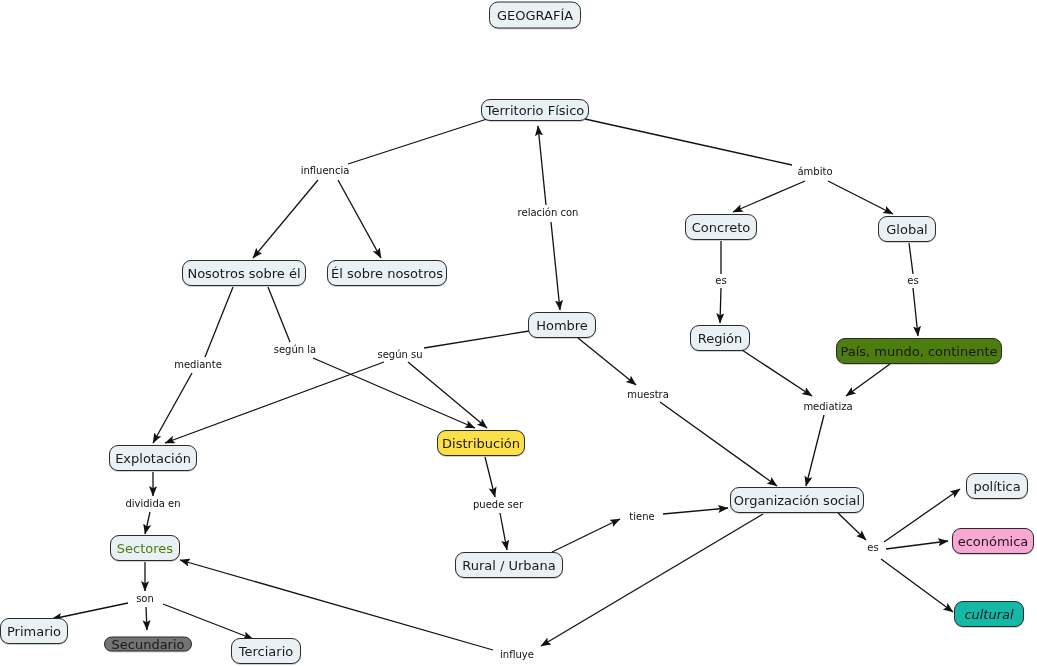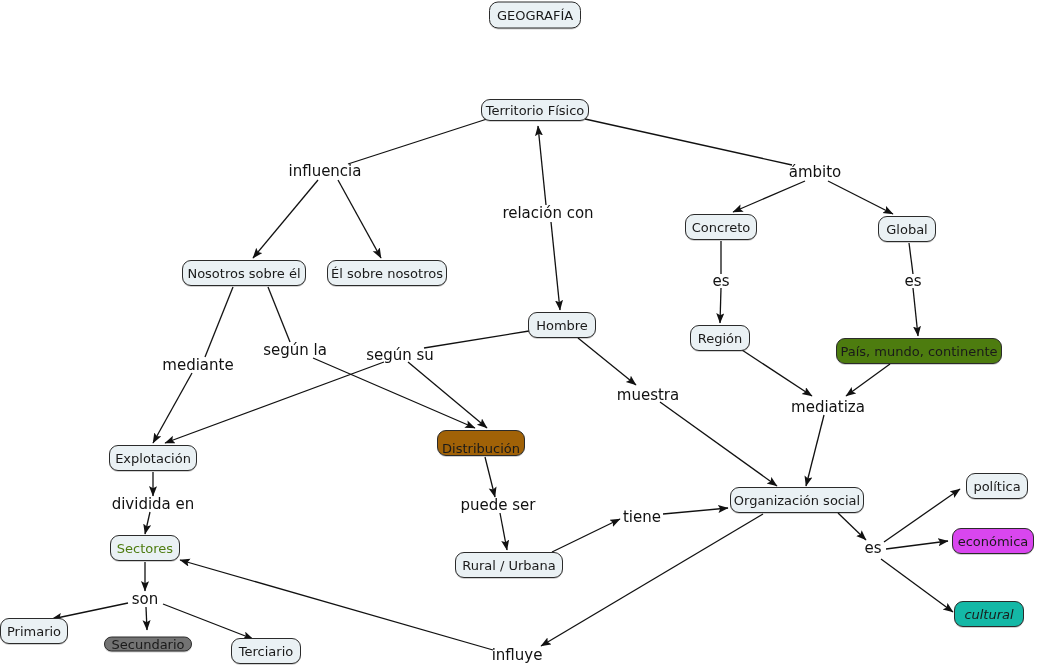--- a/index.html
+++ b/index.html
@@ -36,21 +36,21 @@
     align-items: center;
     justify-content: center;
     white-space: nowrap;
     padding: 0 15px;
     box-shadow: 0 1px 0 rgba(0,0,0,0.18);
     transform: translate(-50%, -50%);
   }
   .linklabel {
     position: absolute;
     color: #111111;
-    font-size: 15px;
+    font-size: 10px;
     line-height: 1;
     white-space: nowrap;
     background: transparent;
     transform: translate(-50%, -50%);
   }
 </style>
 </head>
 <body>
 
 <div id="canvas" style="background: rgb(255, 255, 255);">
@@ -147,21 +147,21 @@
       </div>
       <div class="node" style="left: 720px; top: 338px; width: 60px; height: 26px; background: rgb(234, 241, 244); border-color: rgb(43, 43, 43); color: rgb(26, 26, 26);">
         <span>Región</span>
       </div>
       <div class="node" style="left: 919px; top: 351px; width: 166px; height: 26px; background: #4d7c0f; border-color: rgb(43, 43, 43); color: rgb(26, 26, 26);">
         <span>País, mundo, continente</span>
       </div>
       <div class="node" style="left: 153px; top: 458px; width: 88px; height: 26px; background: rgb(234, 241, 244); border-color: rgb(43, 43, 43); color: rgb(26, 26, 26);">
         <span>Explotación</span>
       </div>
-      <div class="node" style="left: 481px; top: 443px; width: 88px; height: 26px; background: #a16207; border-color: rgb(43, 43, 43); color: rgb(26, 26, 26); align-items: flex-end;">
+      <div class="node" style="left: 481px; top: 443px; width: 88px; height: 26px; background: #fde047; border-color: rgb(43, 43, 43); color: rgb(26, 26, 26);">
         <span>Distribución</span>
       </div>
       <div class="node" style="left: 145px; top: 548px; width: 70px; height: 26px; background: rgb(234, 241, 244); border-color: rgb(43, 43, 43); color: #4d7c0f;">
         <span>Sectores</span>
       </div>
       <div class="node" style="left: 509px; top: 565px; width: 108px; height: 26px; background: rgb(234, 241, 244); border-color: rgb(43, 43, 43); color: rgb(26, 26, 26);">
         <span>Rural / Urbana</span>
       </div>
       <div class="node" style="left: 797px; top: 500px; width: 134px; height: 26px; background: rgb(234, 241, 244); border-color: rgb(43, 43, 43); color: rgb(26, 26, 26);">
         <span>Organización social</span>
@@ -171,21 +171,21 @@
       </div>
       <div class="node" style="left: 148px; top: 644px; width: 88px; height: 15px; background: #737373; border-color: rgb(43, 43, 43); color: rgb(26, 26, 26);">
         <span>Secundario</span>
       </div>
       <div class="node" style="left: 266px; top: 651px; width: 70px; height: 26px; background: rgb(234, 241, 244); border-color: rgb(43, 43, 43); color: rgb(26, 26, 26);">
         <span>Terciario</span>
       </div>
       <div class="node" style="left: 997px; top: 486px; width: 62px; height: 26px; background: rgb(234, 241, 244); border-color: rgb(43, 43, 43); color: rgb(26, 26, 26);">
         <span>política</span>
       </div>
-      <div class="node" style="left: 993px; top: 541px; width: 82px; height: 26px; background: #d946ef; border-color: rgb(43, 43, 43); color: rgb(26, 26, 26);">
+      <div class="node" style="left: 993px; top: 541px; width: 82px; height: 26px; background: #f9a8d4; border-color: rgb(43, 43, 43); color: rgb(26, 26, 26);">
         <span>económica</span>
       </div>
       <div class="node" style="left: 989px; top: 614px; width: 70px; height: 26px; background: #14b8a6; border-color: rgb(43, 43, 43); color: rgb(26, 26, 26); font-style: italic;">
         <span>cultural</span>
       </div>
     </div>
 
 </div>
 
 </body></html>

